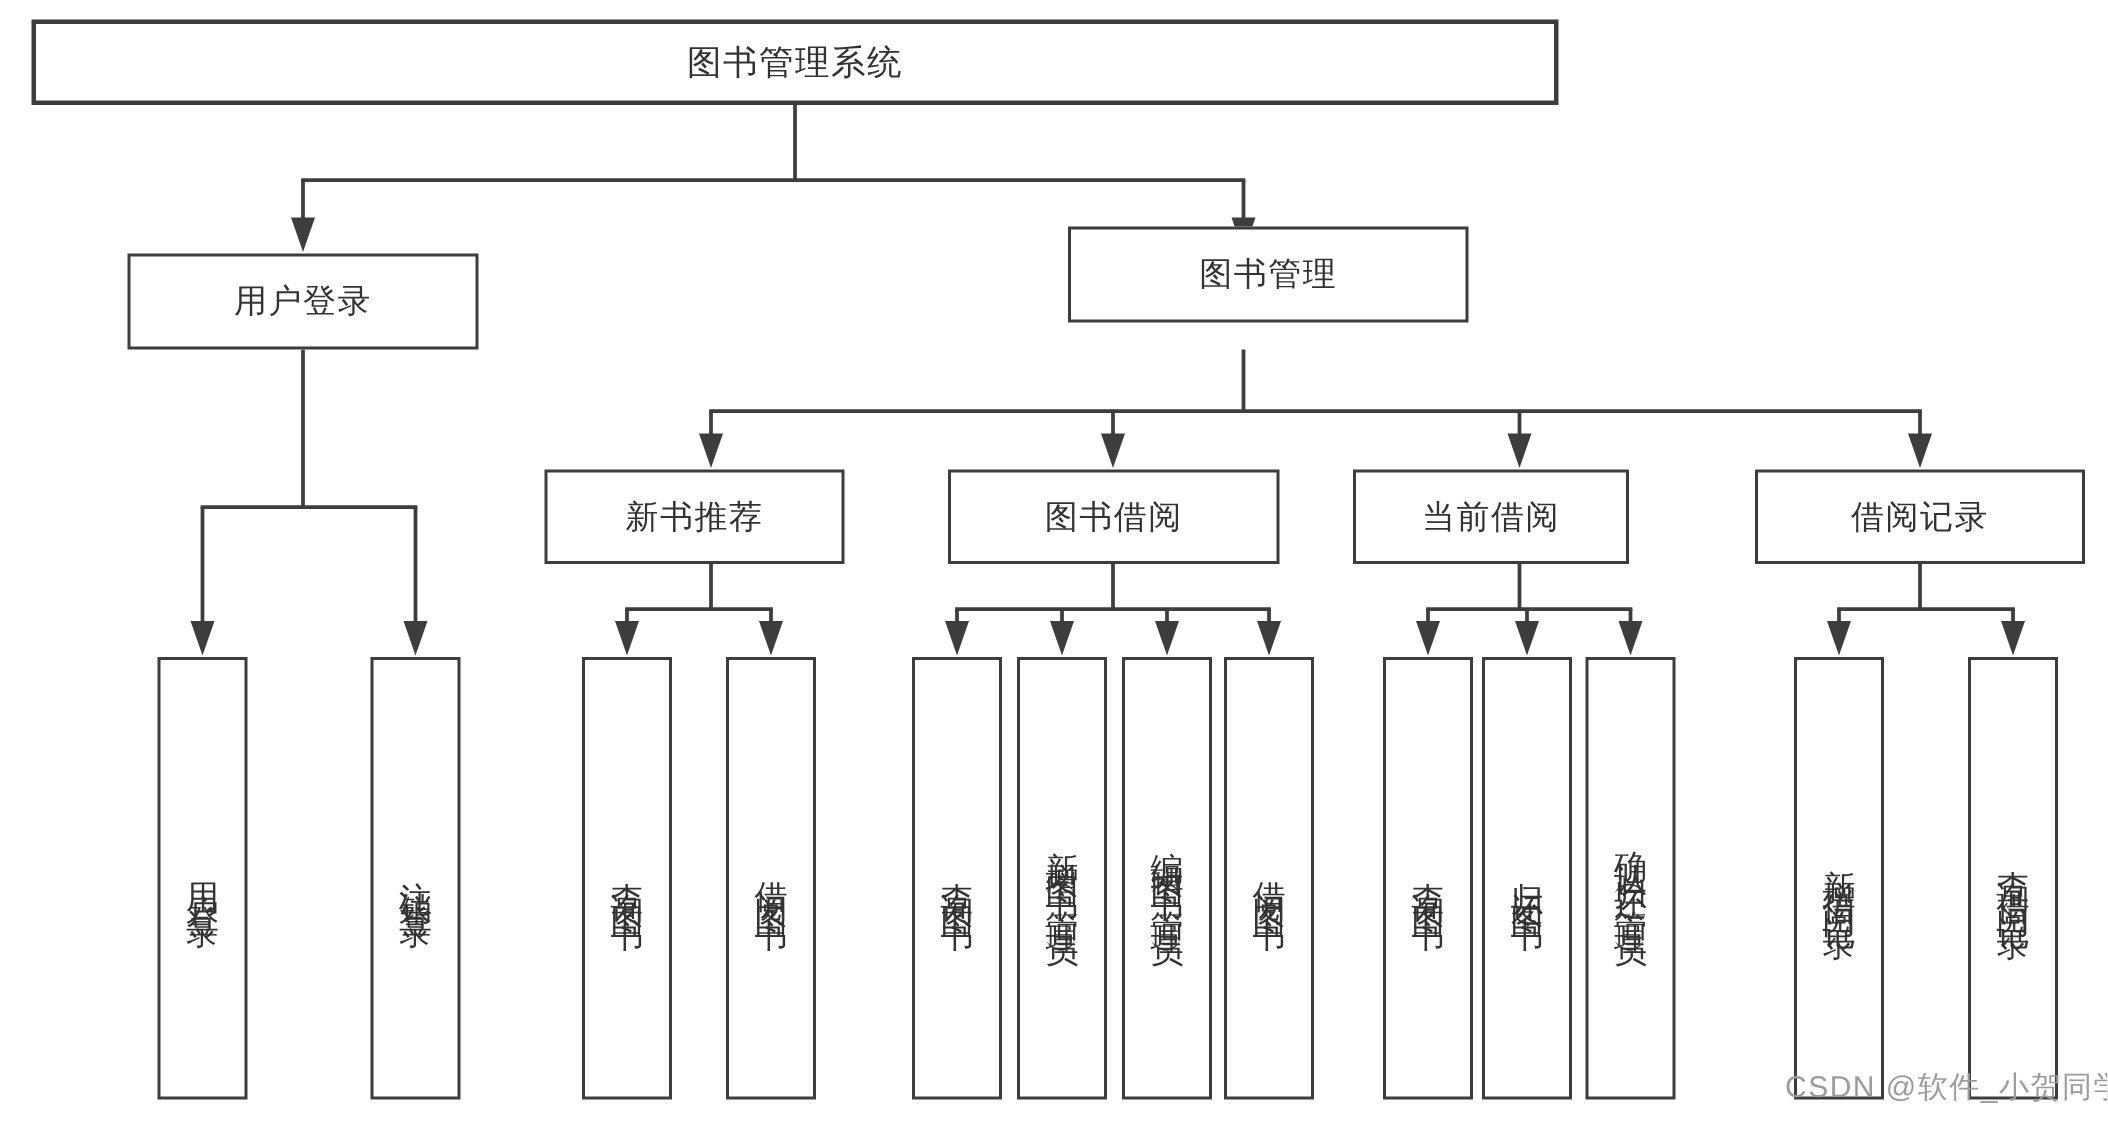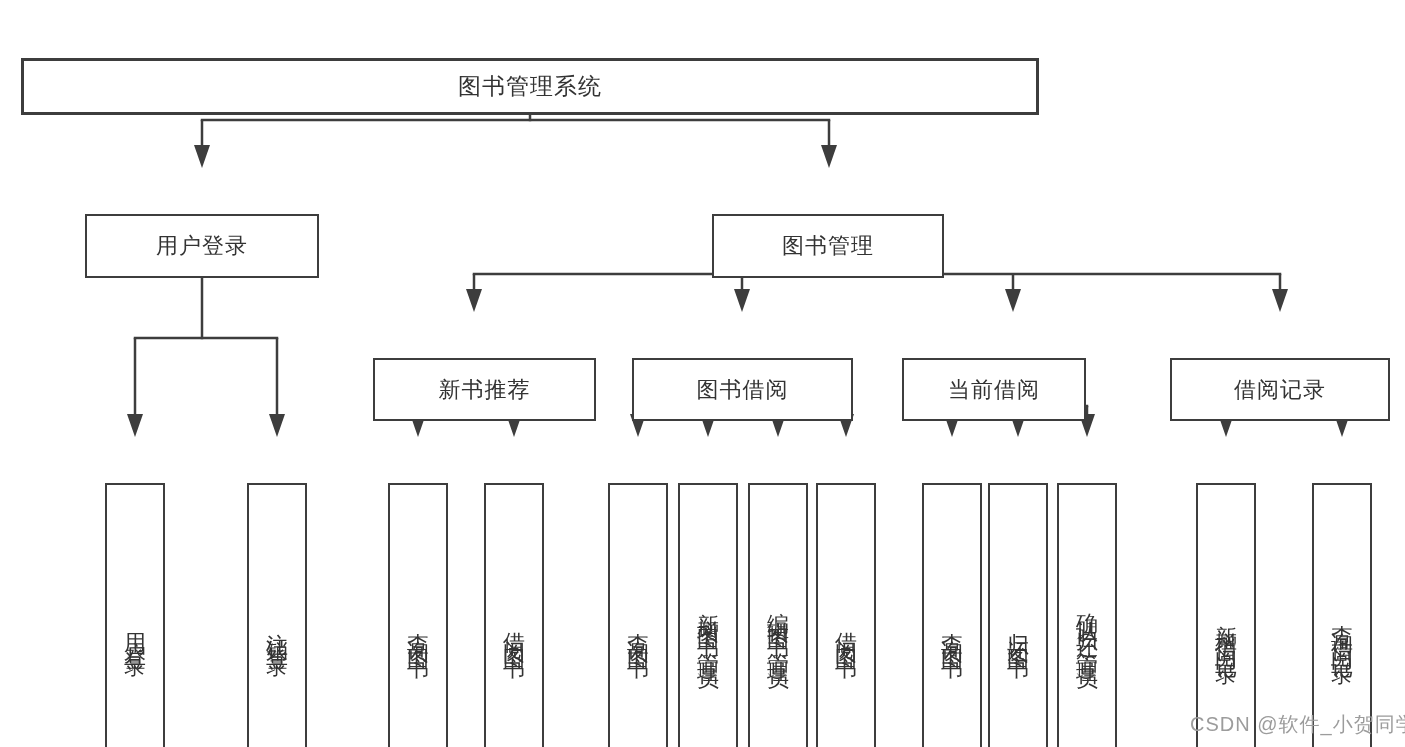--- a/index.html
+++ b/index.html
@@ -10,21 +10,21 @@
   .canvas{
     position:relative;width:1405px;height:747px;background:var(--page-background);
     font-family:"Liberation Sans","DejaVu Sans",sans-serif;overflow:hidden;
   }
   .wires{position:absolute;left:0;top:0;color:var(--line);}
   .wires line{stroke:currentColor;stroke-width:2.5;}
   .wires polygon{fill:currentColor;stroke:none;}
   .node{
     position:absolute;box-sizing:border-box;background:var(--box-background);
     border:2.5px solid var(--box-border);color:var(--text);
-    display:flex;align-items:center;justify-content:center;z-index:2;margin-top:45px;
+    display:flex;align-items:center;justify-content:center;z-index:2;
   }
   .node.root{border-width:3px;}
   .node.root .lbl{font-size:23px;letter-spacing:1px;}
   .node.branch .lbl{font-size:22px;letter-spacing:1px;}
   .node.leaf .lbl{
     writing-mode:vertical-rl;font-size:22px;letter-spacing:8px;line-height:1;
   }
   .watermark{
     position:absolute;left:1190px;top:711px;z-index:5;font-size:20px;
     color:var(--watermark);letter-spacing:1px;white-space:nowrap;
@@ -97,25 +97,25 @@
       <polygon points="1342,437 1334,414 1350,414"></polygon>
   </svg>
 
   <div class="node root" style="left:21px;top:13px;width:1018px;height:57px">
     <span class="lbl">图书管理系统</span>
   </div>
 
   <div class="node branch" style="left:85px;top:169px;width:234px;height:64px">
     <span class="lbl">用户登录</span>
   </div>
-  <div class="node branch" style="left:712px;top:169px;width:232px;height:64px">
+  <div class="node branch" style="left:712px;top:151px;width:267px;height:64px">
     <span class="lbl">图书管理</span>
   </div>
 
-  <div class="node branch" style="left:373px;top:313px;width:223px;height:63px">
+  <div class="node branch" style="left:363px;top:313px;width:200px;height:63px">
     <span class="lbl">新书推荐</span>
   </div>
   <div class="node branch" style="left:632px;top:313px;width:221px;height:63px">
     <span class="lbl">图书借阅</span>
   </div>
   <div class="node branch" style="left:902px;top:313px;width:184px;height:63px">
     <span class="lbl">当前借阅</span>
   </div>
   <div class="node branch" style="left:1170px;top:313px;width:220px;height:63px">
     <span class="lbl">借阅记录</span>

